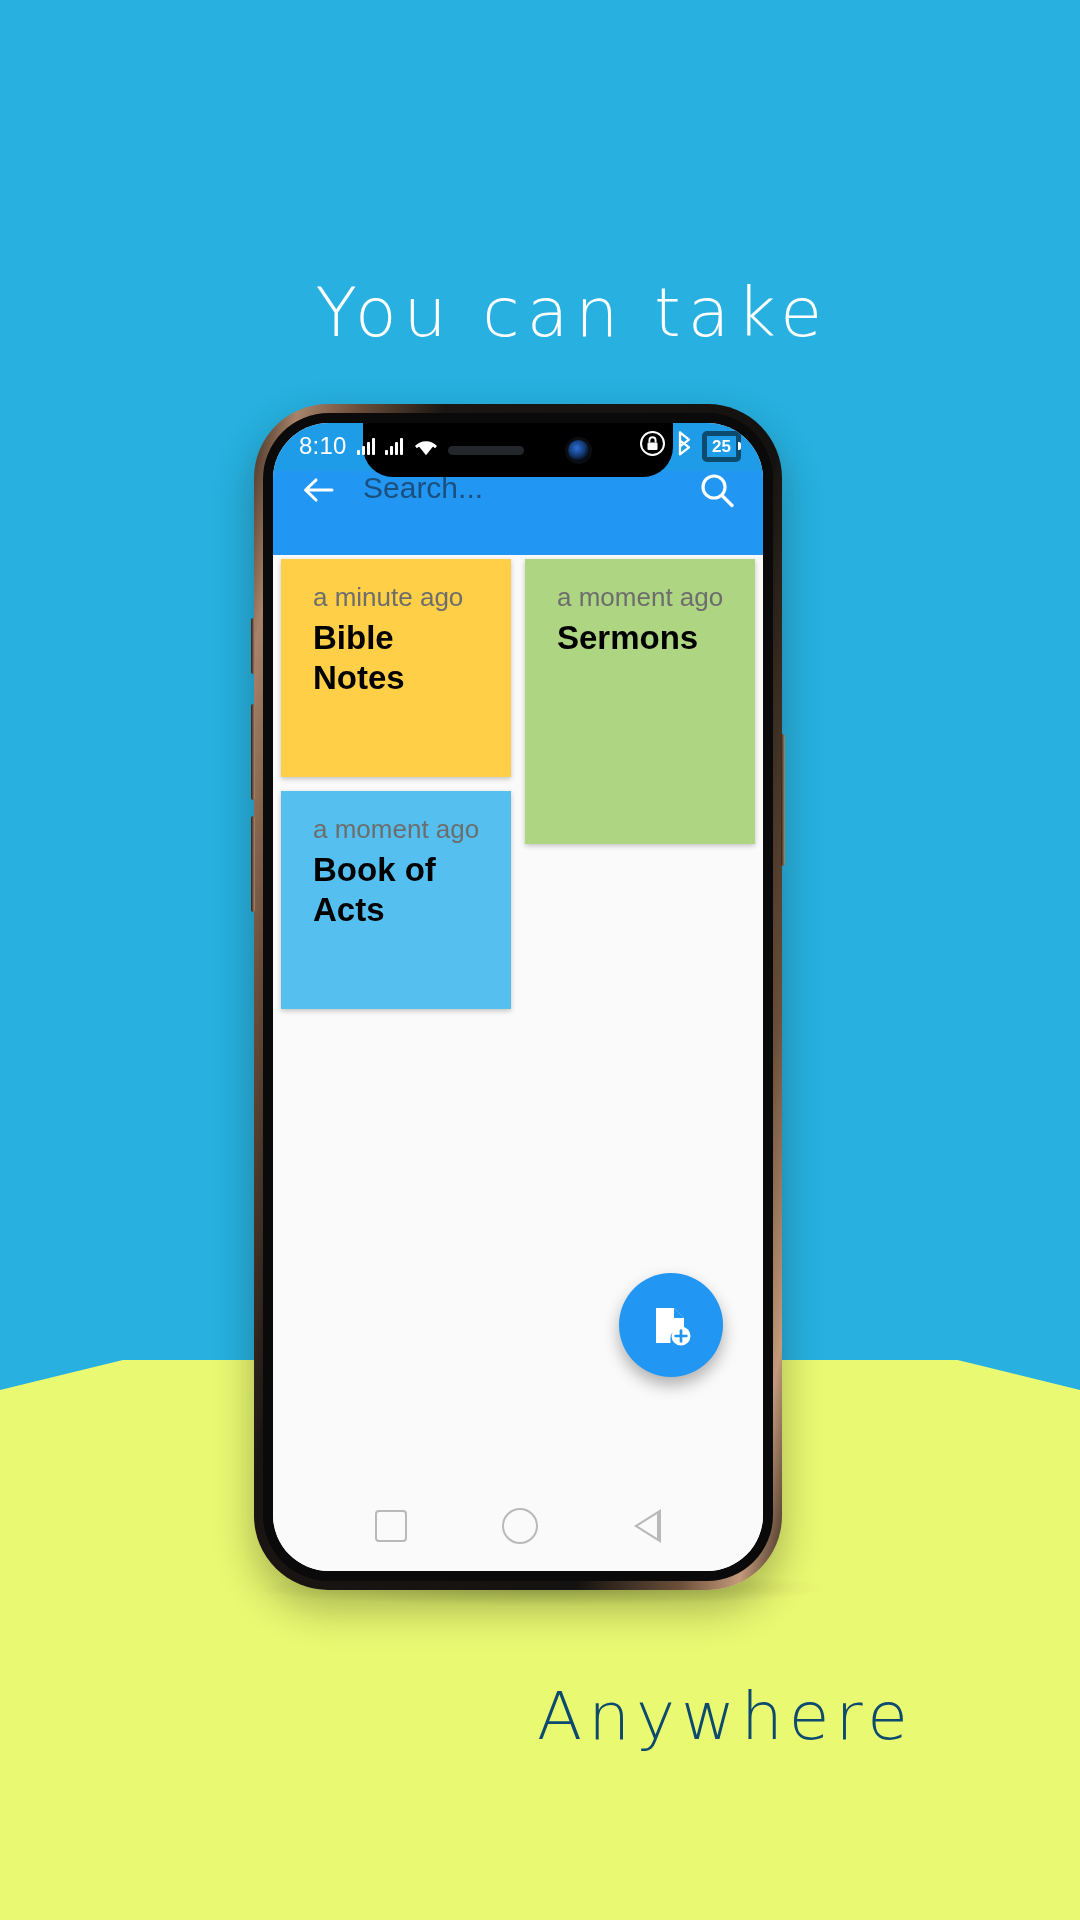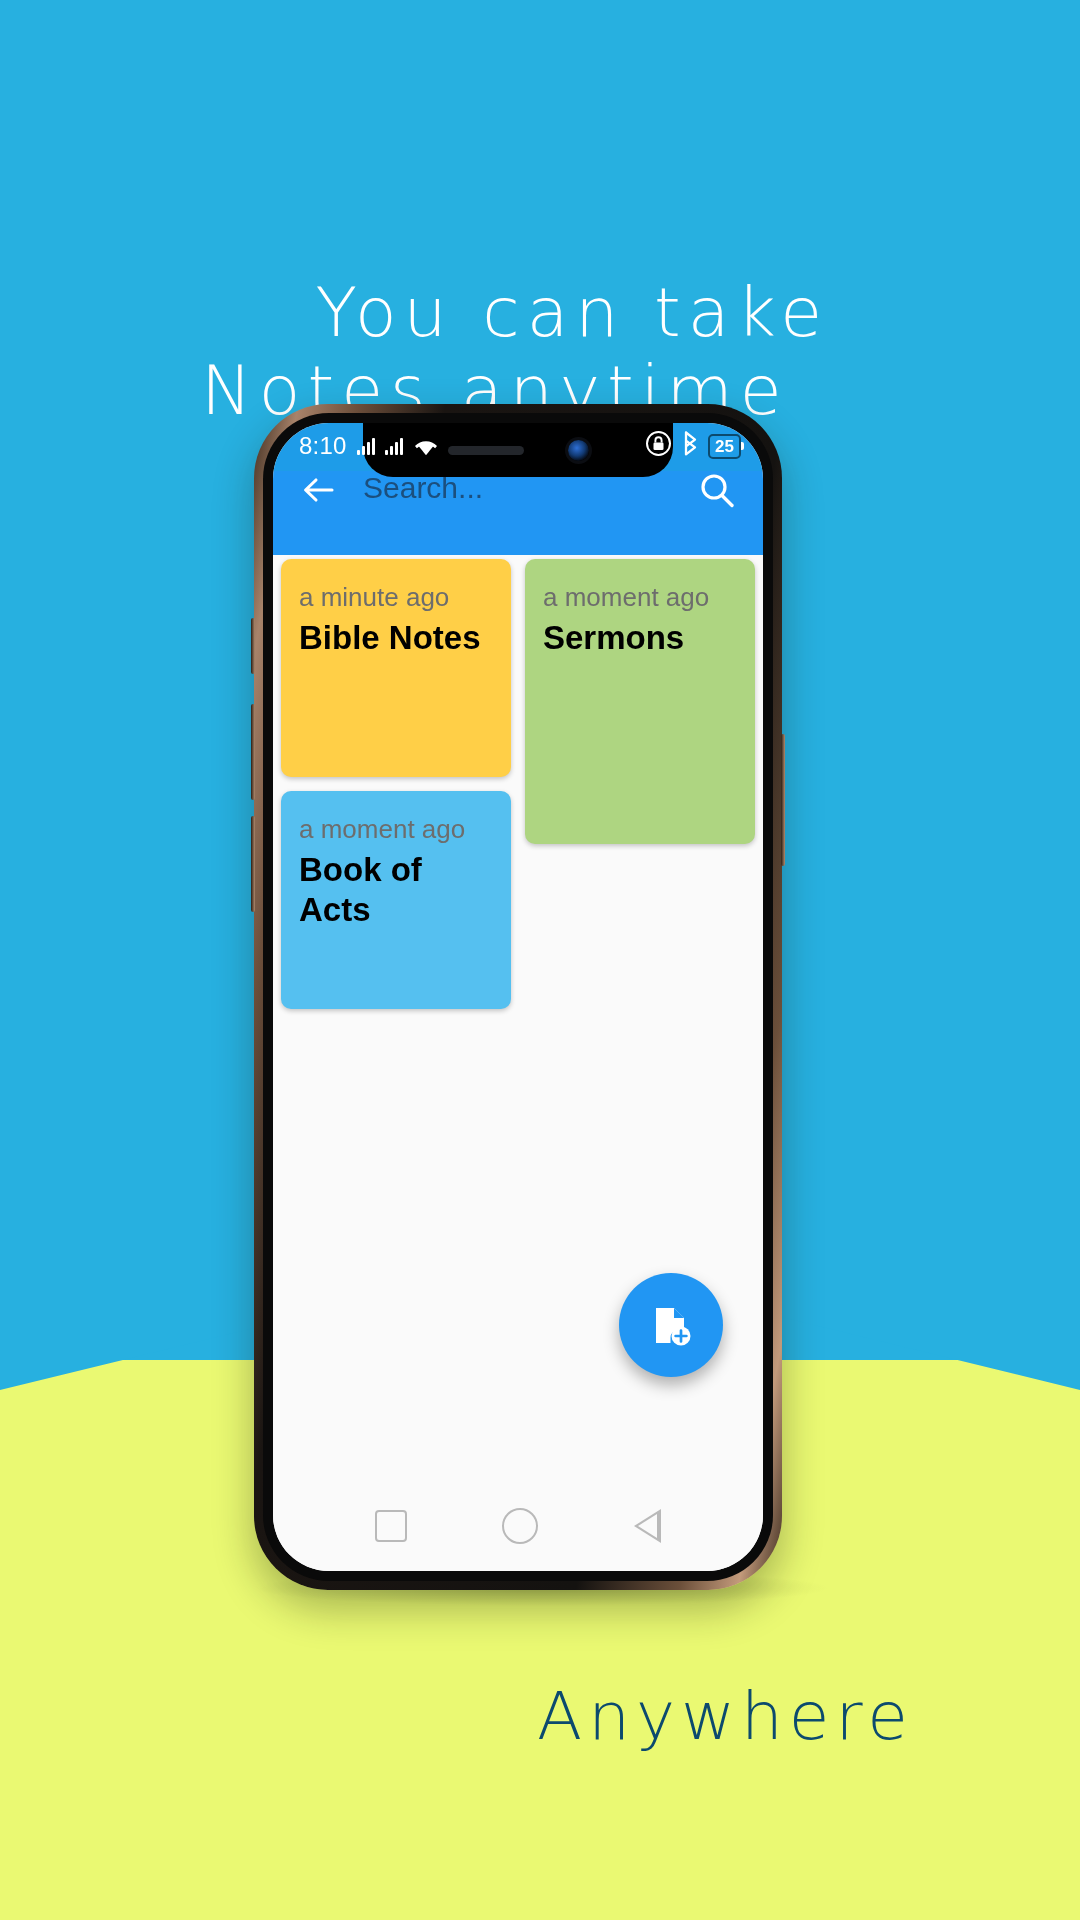--- a/index.html
+++ b/index.html
@@ -175,21 +175,21 @@
   .sb-left { gap: 10px; }
   #clock { font-size: 24px; letter-spacing: .2px; line-height: 30px; }
   .bars { display: inline-flex; align-items: flex-end; gap: 2px; height: 18px; }
   .bars i { width: 3px; background: #fff; display: block; border-radius: 1px; }
   .bars i:nth-child(1) { height: 5px; }
   .bars i:nth-child(2) { height: 9px; }
   .bars i:nth-child(3) { height: 13px; }
   .bars i:nth-child(4) { height: 17px; }
   .wifi { width: 26px; height: 20px; position: relative; }
   .batt {
-    border: 2px solid #0c4a6e;
+    border: 5px solid #0c4a6e;
     border-radius: 5px;
     font-size: 17px;
     line-height: 19px;
     padding: 1px 5px 1px 5px;
     position: relative;
     font-weight: 600;
   }
   .batt::after {
     content: "";
     position: absolute;
@@ -226,22 +226,22 @@
     padding: 4px 8px 0 8px;
     box-sizing: border-box;
   }
   #grid {
     display: flex;
     gap: 14px;
     align-items: flex-start;
   }
   .col { display: flex; flex-direction: column; gap: 14px; width: 50%; }
   .note {
-    border-radius: 10px;
-    padding: 22px 22px 18px 18px;
+    border-radius: 0;
+    padding: 22px 22px 18px 32px;
     box-sizing: border-box;
     box-shadow: 0 2px 5px rgba(0,0,0,.22);
   }
   .note .time {
     color: #6d6d6d;
     font-size: 26px;
     line-height: 32px;
     margin-bottom: 5px;
   }
   .note .title {
@@ -310,21 +310,21 @@
 </style>
 </head>
 <body>
 
 <div id="stage" style="background: rgb(39, 176, 224);">
 
   <div class="bg-bottom" style="background: rgb(234, 249, 114);"></div>
   <div class="bg-wedge" style="background: rgb(39, 176, 224);"></div>
 
   <div class="headline" style="color: rgb(255, 255, 255);">
-    <span>You can take</span><span class="line2">Notes anytime</span>
+    <span>You can take</span>
   </div>
 
   <div class="footer-word" style="color: #0c4a6e; margin-top: 48px;">Anywhere</div>
 
   <div id="phone-shadow"></div>
   <div id="phone">
     <div class="side-btn left1"></div>
     <div class="side-btn left2"></div>
     <div class="side-btn left3"></div>
     <div class="side-btn right1"></div>

